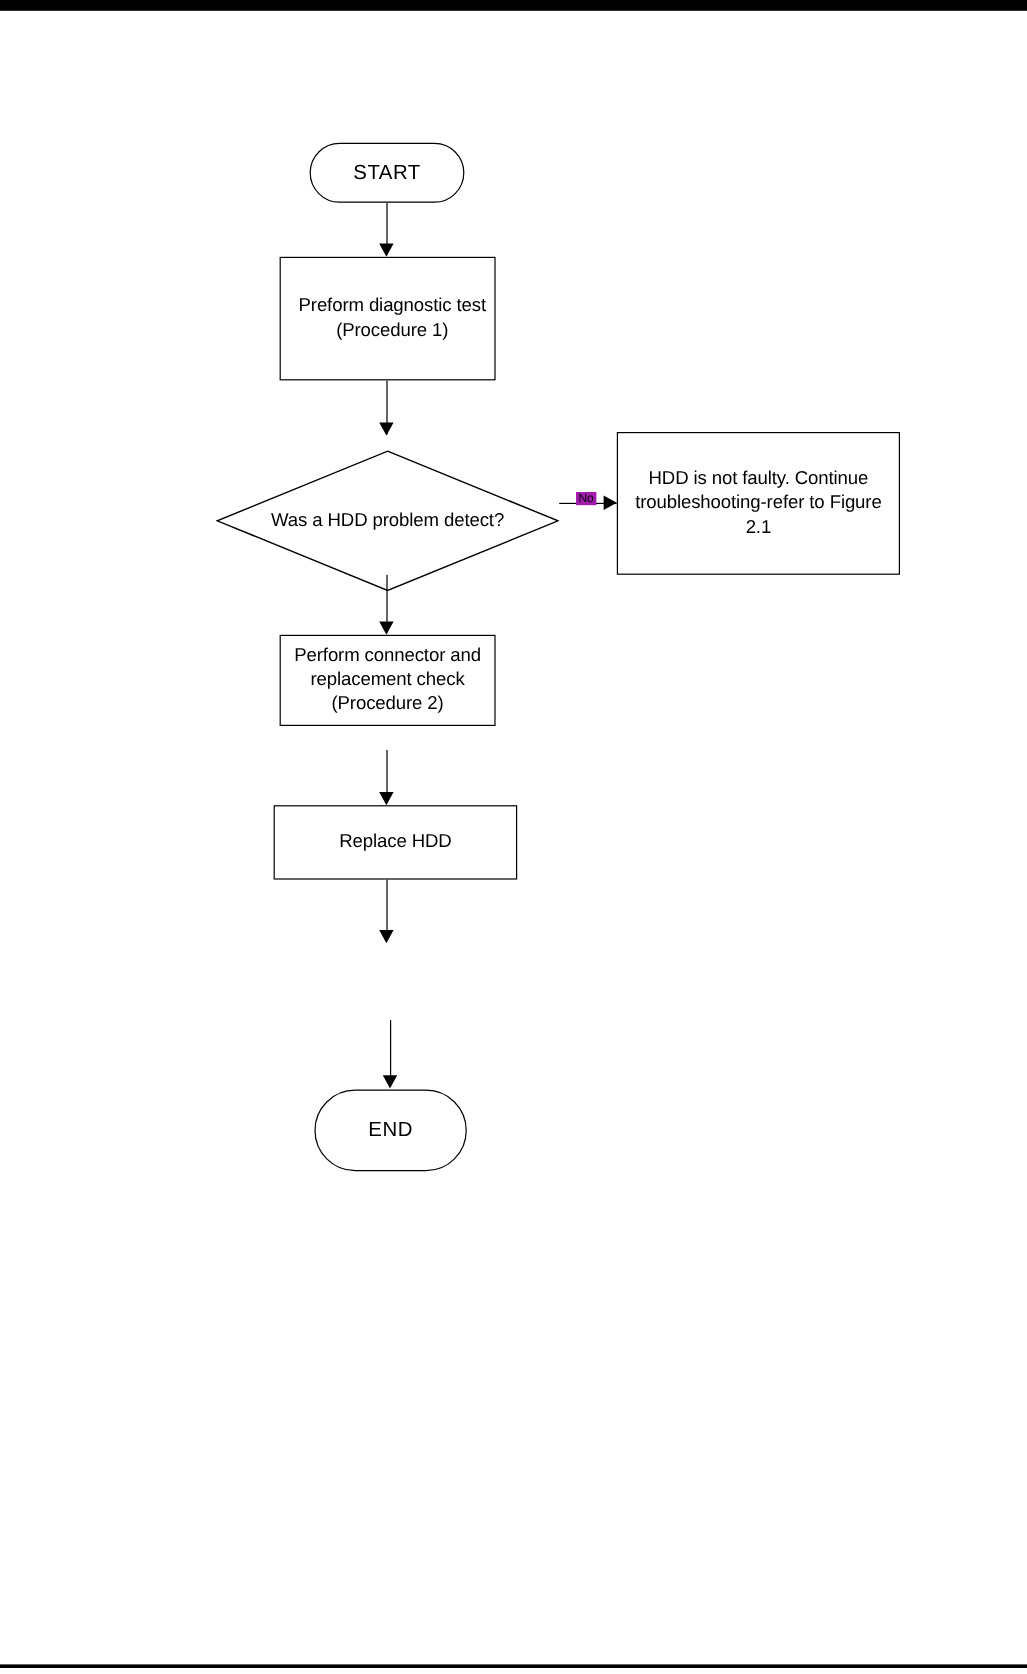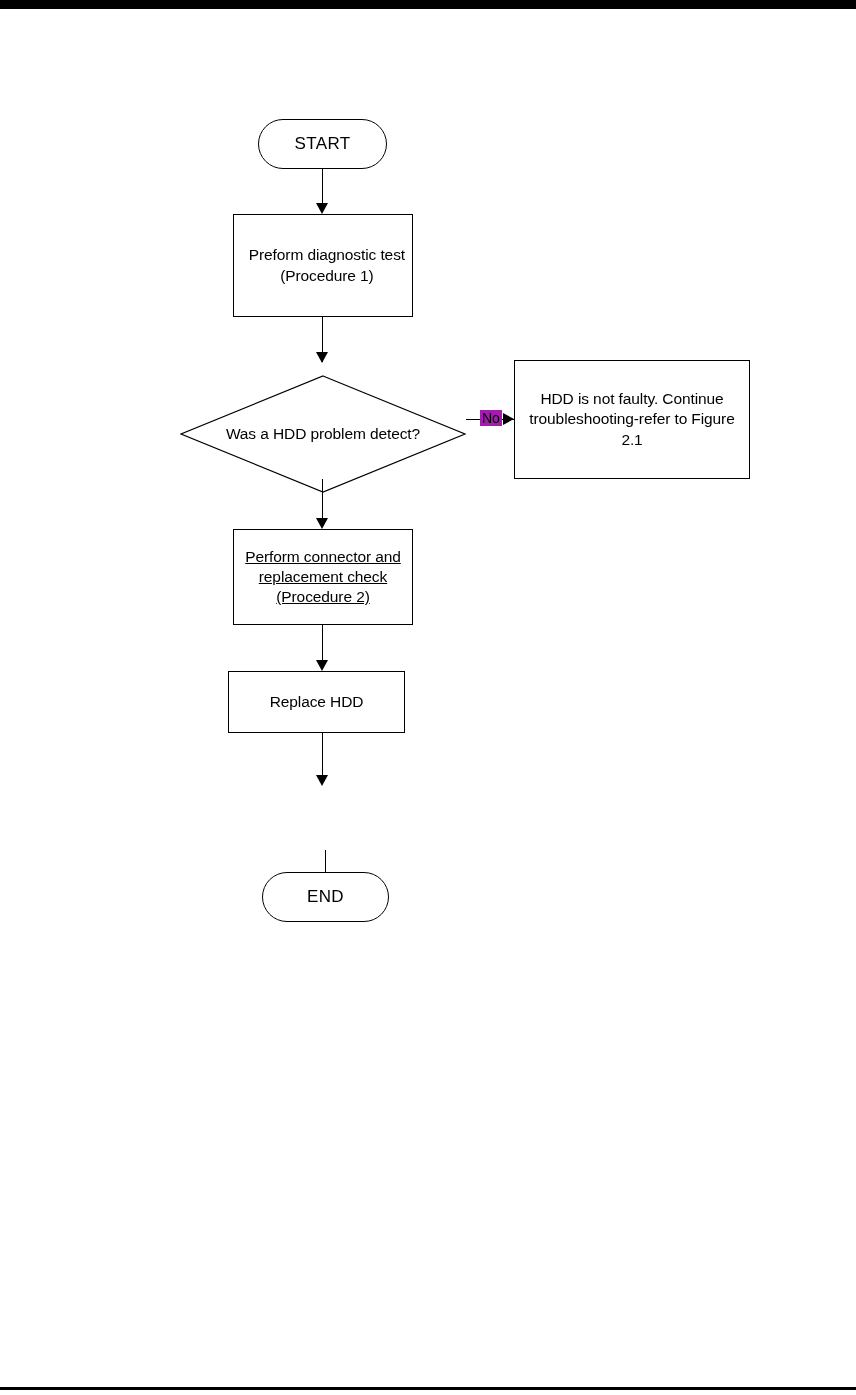--- a/index.html
+++ b/index.html
@@ -120,21 +120,21 @@
     position: absolute;
     width: 0;
     height: 0;
     border-top: 6.5px solid transparent;
     border-bottom: 6.5px solid transparent;
     border-left: 11px solid #000000;
   }
 
   .edge-label {
     position: absolute;
-    font-size: 14px;
+    font-size: 10px;
     letter-spacing: 0px;
     background: #a21caf;
     padding: 0 2px;
     white-space: nowrap;
   }
 </style>
 </head>
 <body>
 
 <div class="page-rule-top"></div>
@@ -168,39 +168,39 @@
   <div class="arrow-right" style="left:503px; top:413px;"></div>
 
   <div class="node process" style="left:514px; top:360px; width:236px; height:119px;">
     <span class="node-text">HDD is not faulty. Continue troubleshooting-refer to Figure 2.1</span>
   </div>
 
   <div class="conn-v" style="left:322px; top:479px; height:46px;"></div>
   <div class="edge-label" style="left:312px; top:491px;margin-top:44px;">YES</div>
   <div class="arrow-down" style="left:316px; top:518px;"></div>
 
-  <div class="node process" style="left:233px; top:529px; width:180px; height:96px;text-decoration:underline;">
+  <div class="node process" style="left:233px; top:529px; width:180px; height:76px;">
     <span class="node-text">Perform connector and
 replacement check
 (Procedure 2)</span>
   </div>
 
   <div class="conn-v" style="left:322px; top:625px; height:38px;"></div>
   <div class="arrow-down" style="left:316px; top:660px;"></div>
 
-  <div class="node process" style="left:228px; top:671px; width:177px; height:62px;">
+  <div class="node process" style="left:228px; top:671px; width:203px; height:62px;">
     <span class="node-text">Replace HDD</span>
   </div>
 
   <div class="conn-v" style="left:322px; top:733px; height:45px;"></div>
   <div class="arrow-down" style="left:316px; top:775px;"></div>
 
 
   <div class="conn-v" style="left:325px; top:850px; height:49px;"></div>
   <div class="arrow-down" style="left:319px; top:896px;"></div>
 
-  <div class="node terminator" style="left:262px; top:872px; width:127px; height:50px;">
+  <div class="node terminator" style="left:262px; top:908px; width:127px; height:68px;">
     <span class="node-text">END</span>
   </div>
 
 </div>
 
 <div class="page-rule-bottom"></div>
 
 </body></html>

